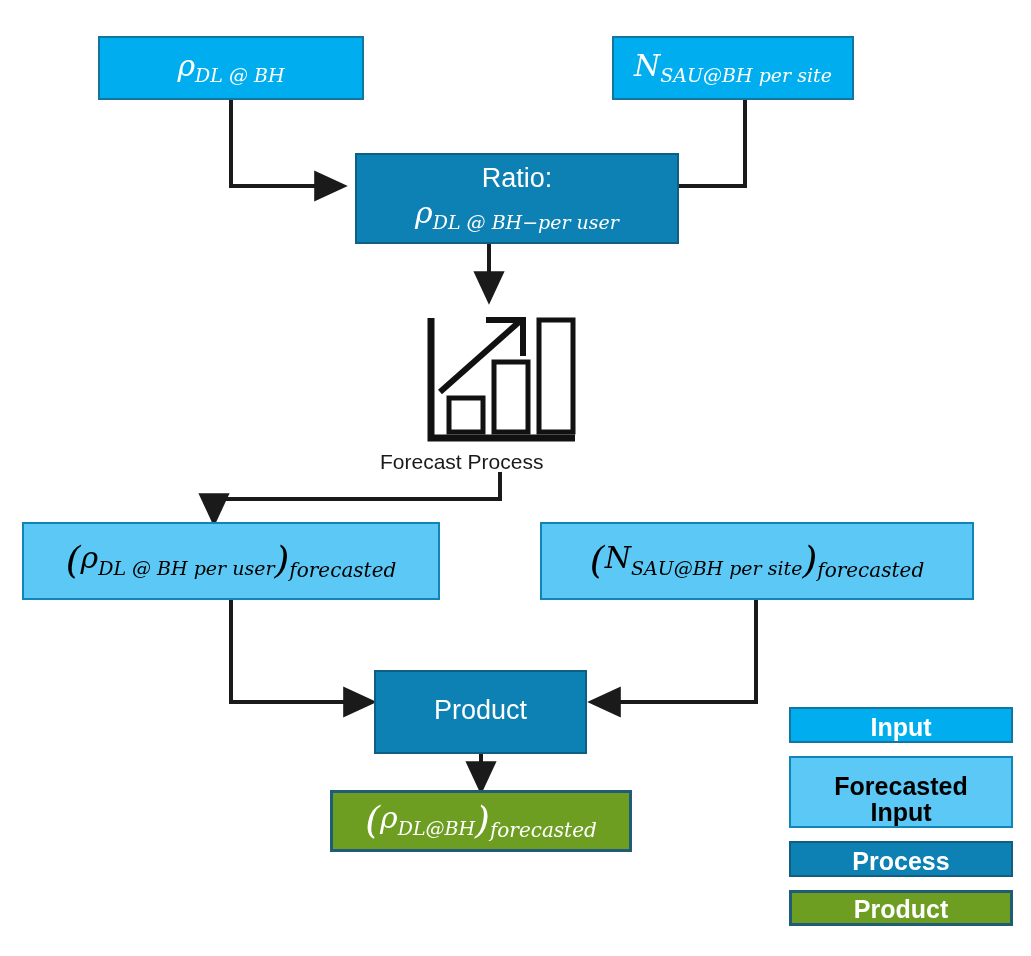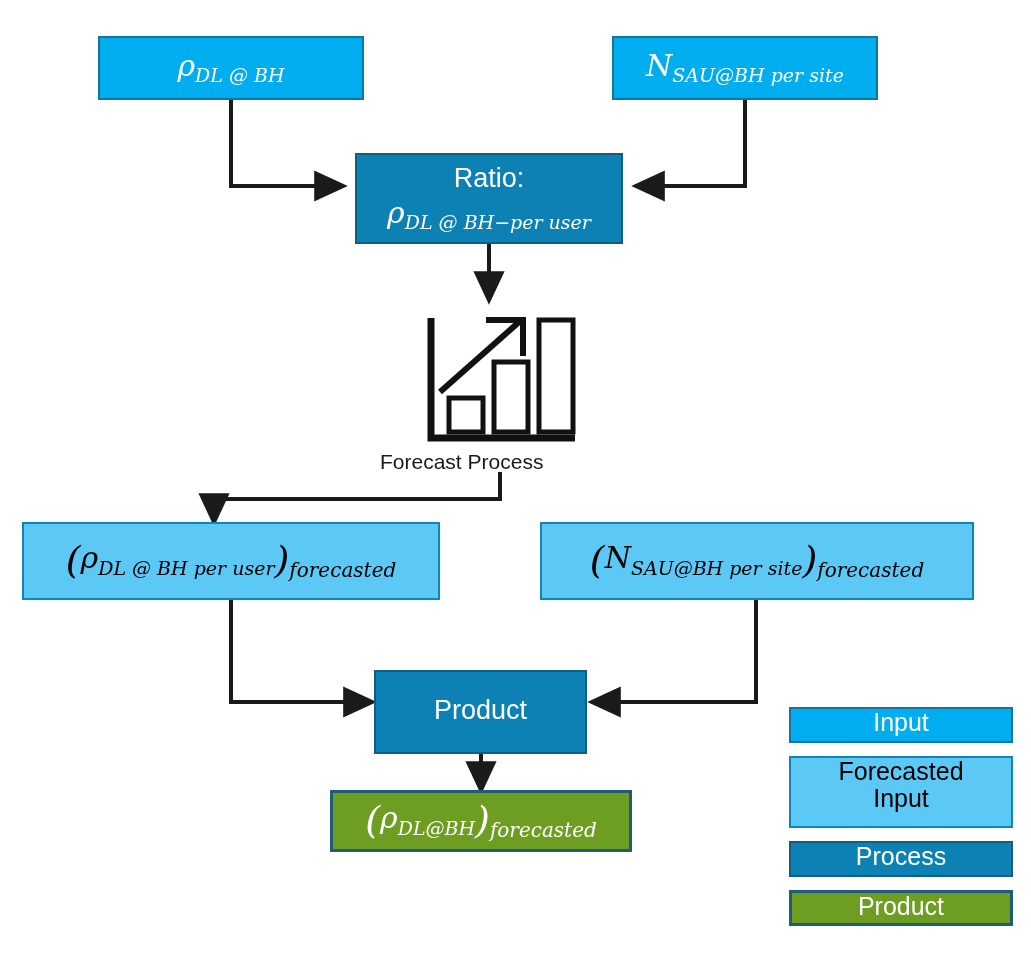--- a/index.html
+++ b/index.html
@@ -90,26 +90,27 @@
     font-size: 21px;
     color: #1a1a1a;
     font-family: "Liberation Sans", sans-serif;
   }
 
   
   #legend { position: absolute; left: 789px; top: 707px; width: 224px; }
   .legend-item {
     box-sizing: border-box;
     display: flex;
-    align-items: flex-start;
+    align-items: flex-end;
     justify-content: center;
     text-align: center;
     font-size: 25px;
     line-height: 1.07;
     margin-bottom: 13px;
+    font-weight: bold;
   }
 </style>
 </head>
 <body>
 
 <div id="canvas">
 
   <svg class="wires" viewBox="0 0 1031 956">
     <defs>
       <marker id="arrow" markerWidth="9" markerHeight="9" refX="7.2" refY="4.5" orient="auto" markerUnits="strokeWidth">
@@ -131,27 +132,27 @@
 
     <path d="M481,735 L481,790" fill="none" stroke="#1a1a1a" stroke-width="4" marker-end="url(#arrow)"></path>
   </svg>
 
   <div class="node node-input" style="left:98px; top:36px; width:266px; height:64px;">
     <span class="math">
       <span class="base">ρ</span><span class="sub">DL @ BH</span>
     </span>
   </div>
 
-  <div class="node node-input" style="left:612px; top:36px; width:266px; height:64px;">
+  <div class="node node-input" style="left:612px; top:36px; width:242px; height:64px;">
     <span class="math">
       <span class="base">N</span><span class="sub">SAU@BH per site</span>
     </span>
   </div>
 
-  <div class="node node-process" style="left:355px; top:153px; width:268px; height:91px;">
+  <div class="node node-process" style="left:355px; top:153px; width:324px; height:91px;">
     <div class="proc-title">Ratio:</div>
     <span class="math">
       <span class="base">ρ</span><span class="sub">DL @ BH−per user</span>
     </span>
   </div>
 
   <svg id="forecast-icon" viewBox="0 0 170 140">
 
     <path d="M16,6 L16,126 L160,126" fill="none" stroke="#111111" stroke-width="7"></path>
 

